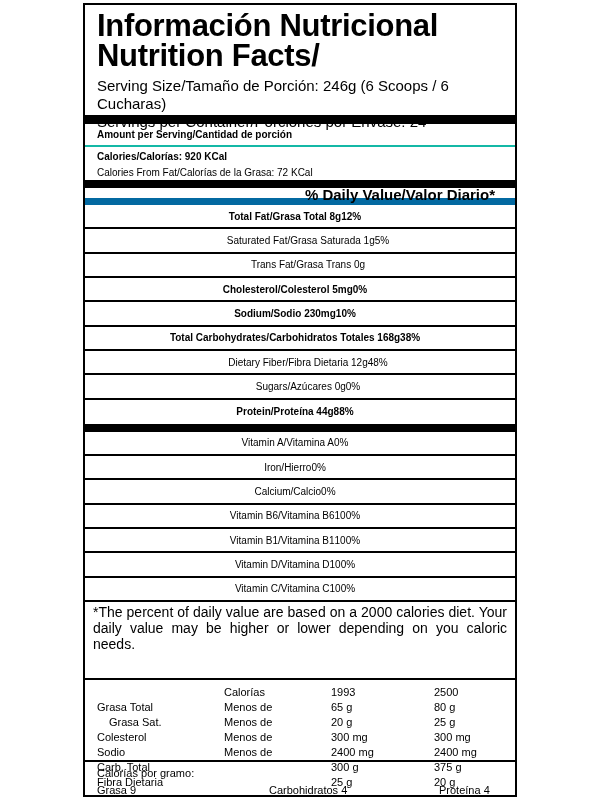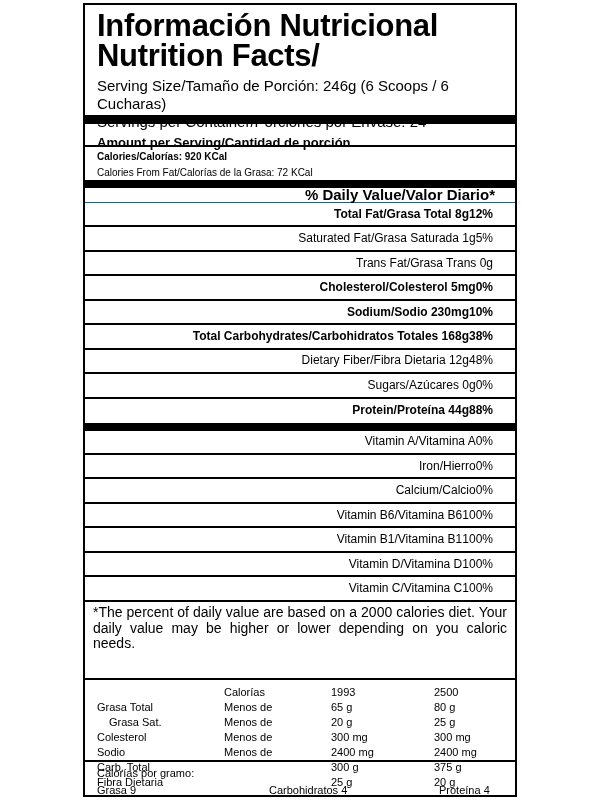--- a/index.html
+++ b/index.html
@@ -15,37 +15,37 @@
   
   .header { height:110px; padding:6px 12px 0 12px; }
   .title { font-size:31px; font-weight:bold; line-height:30px; letter-spacing:-0.3px; }
   .serving-line { font-size:15px; line-height:18px; }
   .serving-block { margin-top:6px; }
 
   .bar9 { height:9px; background:#000; flex:none; }
   .bar8 { height:8px; background:#000; flex:none; }
 
   .amount-row {
-    height:23px; border-bottom:2px solid #000000;
-    font-size:13px; font-weight:bold; line-height:21px; padding:8px 12px;
+    height:23px; border-bottom:2px solid #14b8a6;
+    font-size:10px; font-weight:bold; line-height:21px; padding:0 12px;
   }
   .calories-block { height:33px; padding:1px 12px 10px 12px; font-size:10px; }
   .calories-block .l1 { font-weight:bold; line-height:17px; }
   .calories-block .l2 { line-height:15px; }
 
   .dv-row {
-    height:17px; border-bottom:1px solid #0369a1;
+    height:17px; border-bottom:7px solid #0369a1;
     font-size:15px; font-weight:bold; line-height:14px;
     text-align:right; padding-right:20px;
   }
 
   .nrow {
     height:32px; border-bottom:2px solid #000;
-    display:flex; justify-content:flex-end; align-items:center;
-    font-size:12px; line-height:19px; padding:0 22px 0 12px;
+    display:flex; justify-content:center; align-items:center;
+    font-size:10px; line-height:19px; padding:0 22px 0 12px;
   }
   .nrow.last { border-bottom:none; }
   .nrow.bold { font-weight:bold; }
   .nrow.sub { padding-left:38px; }
 
   .footnote { height:101px; padding:3px 8px 0 8px; font-size:14px; line-height:15.8px; text-align:justify; }
 
   .reftable { height:82px; border-top:2px solid #000; padding:5px 12px 0 12px; font-size:11px; }
   .trow { display:grid; grid-template-columns:127px 107px 103px 1fr; line-height:15px; }
   .trow .c-indent { padding-left:12px; }

